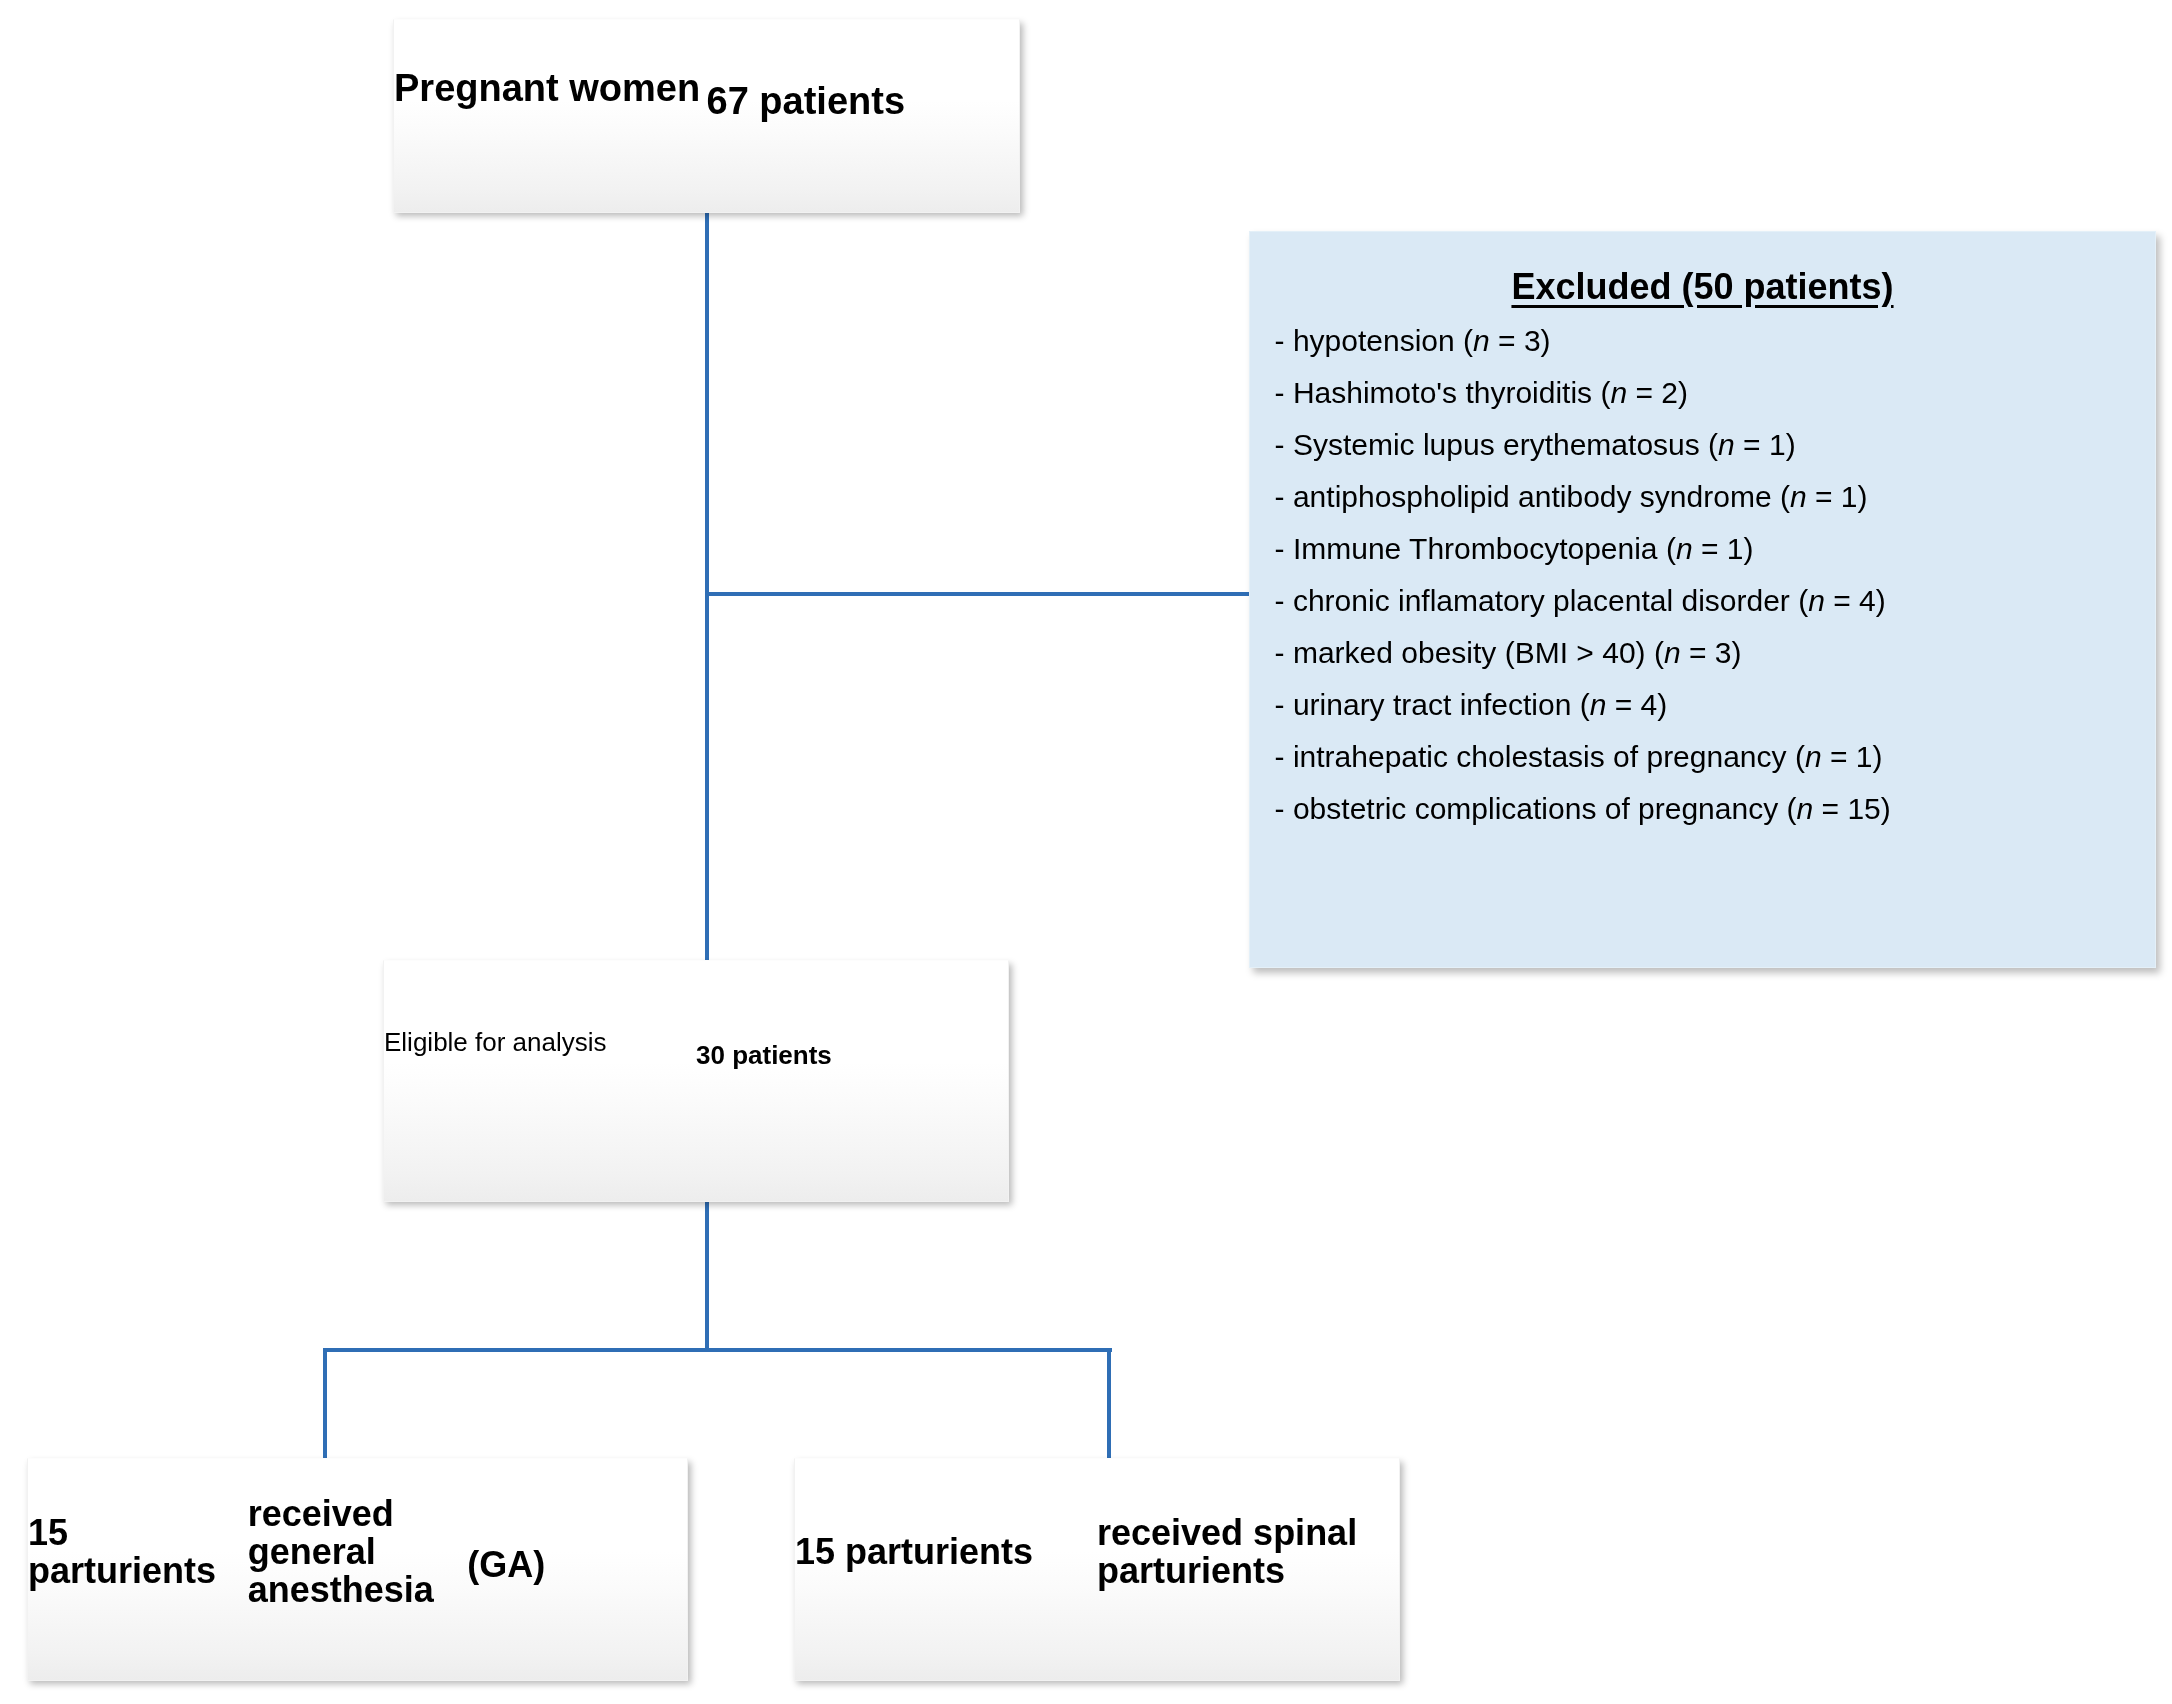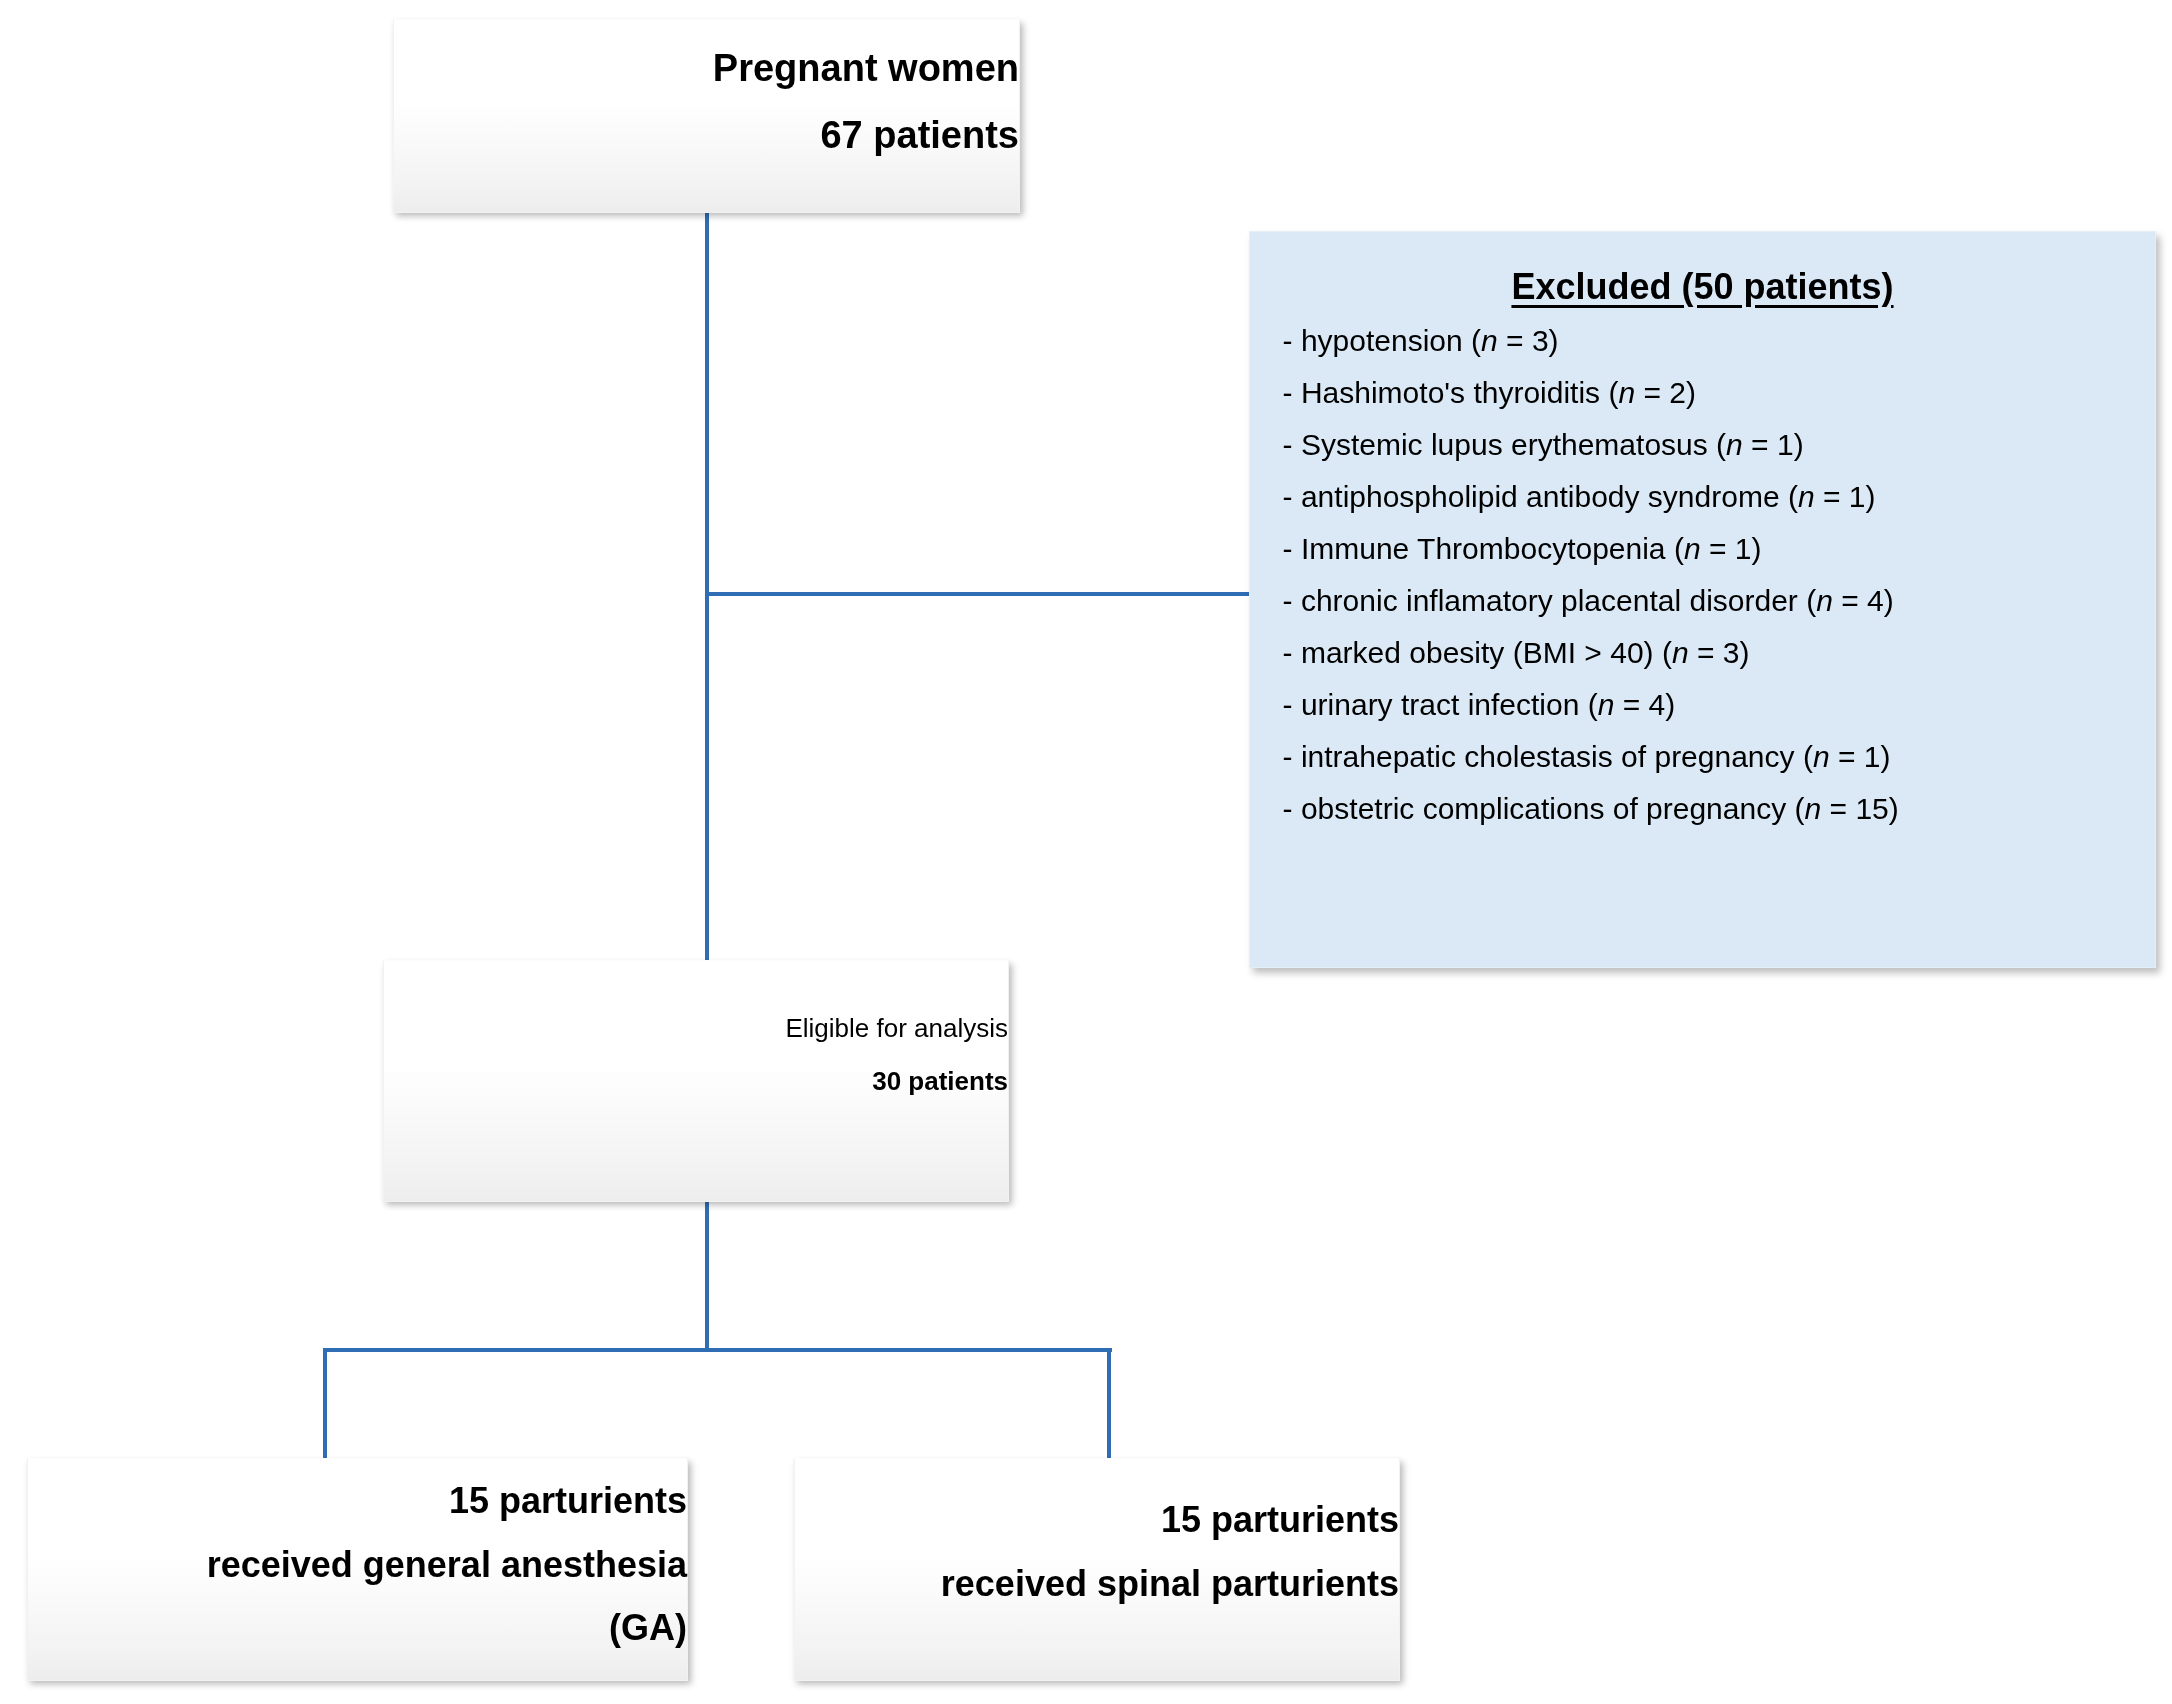--- a/index.html
+++ b/index.html
@@ -36,24 +36,24 @@
     background: linear-gradient(to bottom,
                 #ffffff 0%,
                 #ffffff 42%,
                 #fbfbfb 58%,
                 #f2f2f2 88%,
                 #ededed 100%);
     border: 1.2px solid #f2f2f2;
     border-top-color: #fdfdfd;
     box-shadow: 3px 4.2px 6.7px rgba(0,0,0,0.28);
     display: flex;
-    flex-direction: column;
+    flex-direction: row;
     align-items: center;
     justify-content: center;
-    text-align: right;
+    text-align: left;
     color: #000000;
   }
 
   .node .line {
     display: block;
     width: 100%;
     line-height: 1.05;
   }
 
   
@@ -118,21 +118,21 @@
     text-align: center;
     font-size: 36px;
     font-weight: bold;
     text-decoration: underline;
     text-underline-offset: 6px;
     margin: 12px 0 18px 0;
     color: #000000;
   }
   #excluded-list {
     list-style: none;
-    margin: 12px;
+    margin: 4px;
     padding: 0;
   }
   #excluded-list li {
     font-size: 30px;
     line-height: 1.0;
     color: #000000;
     margin-bottom: 22px;
     white-space: nowrap;
   }
   #excluded-list li:last-child { margin-bottom: 0; }

